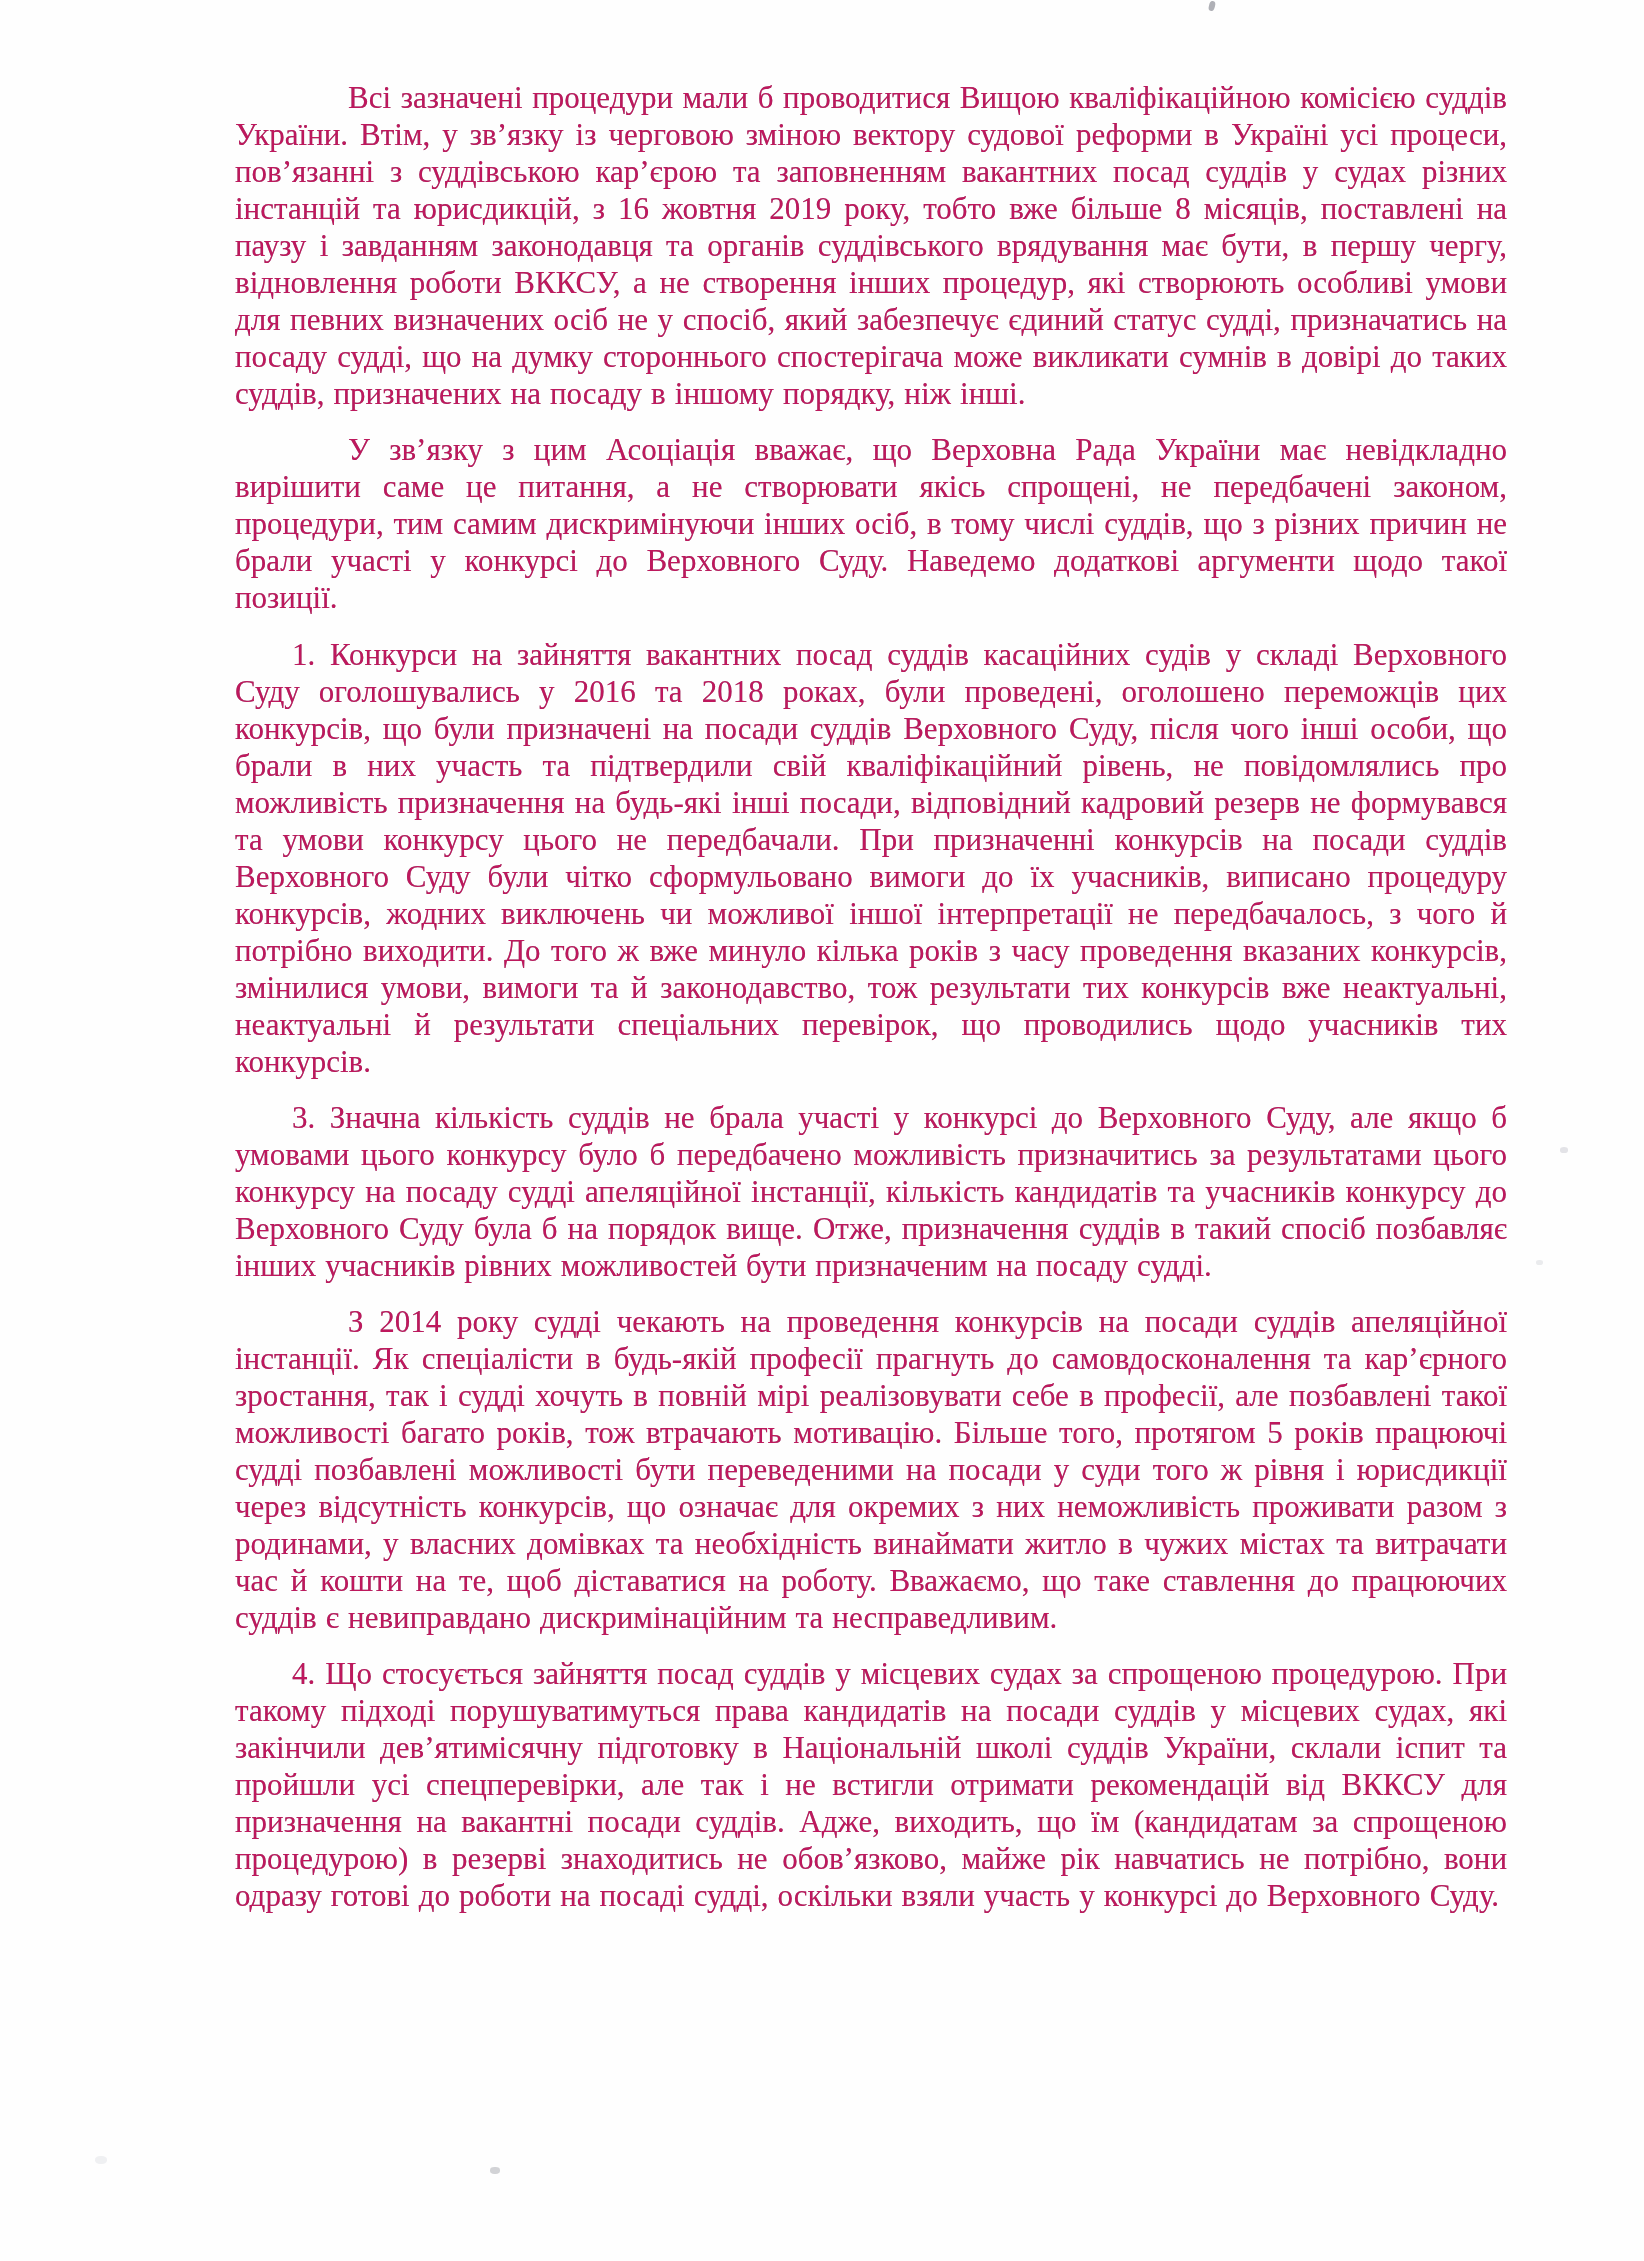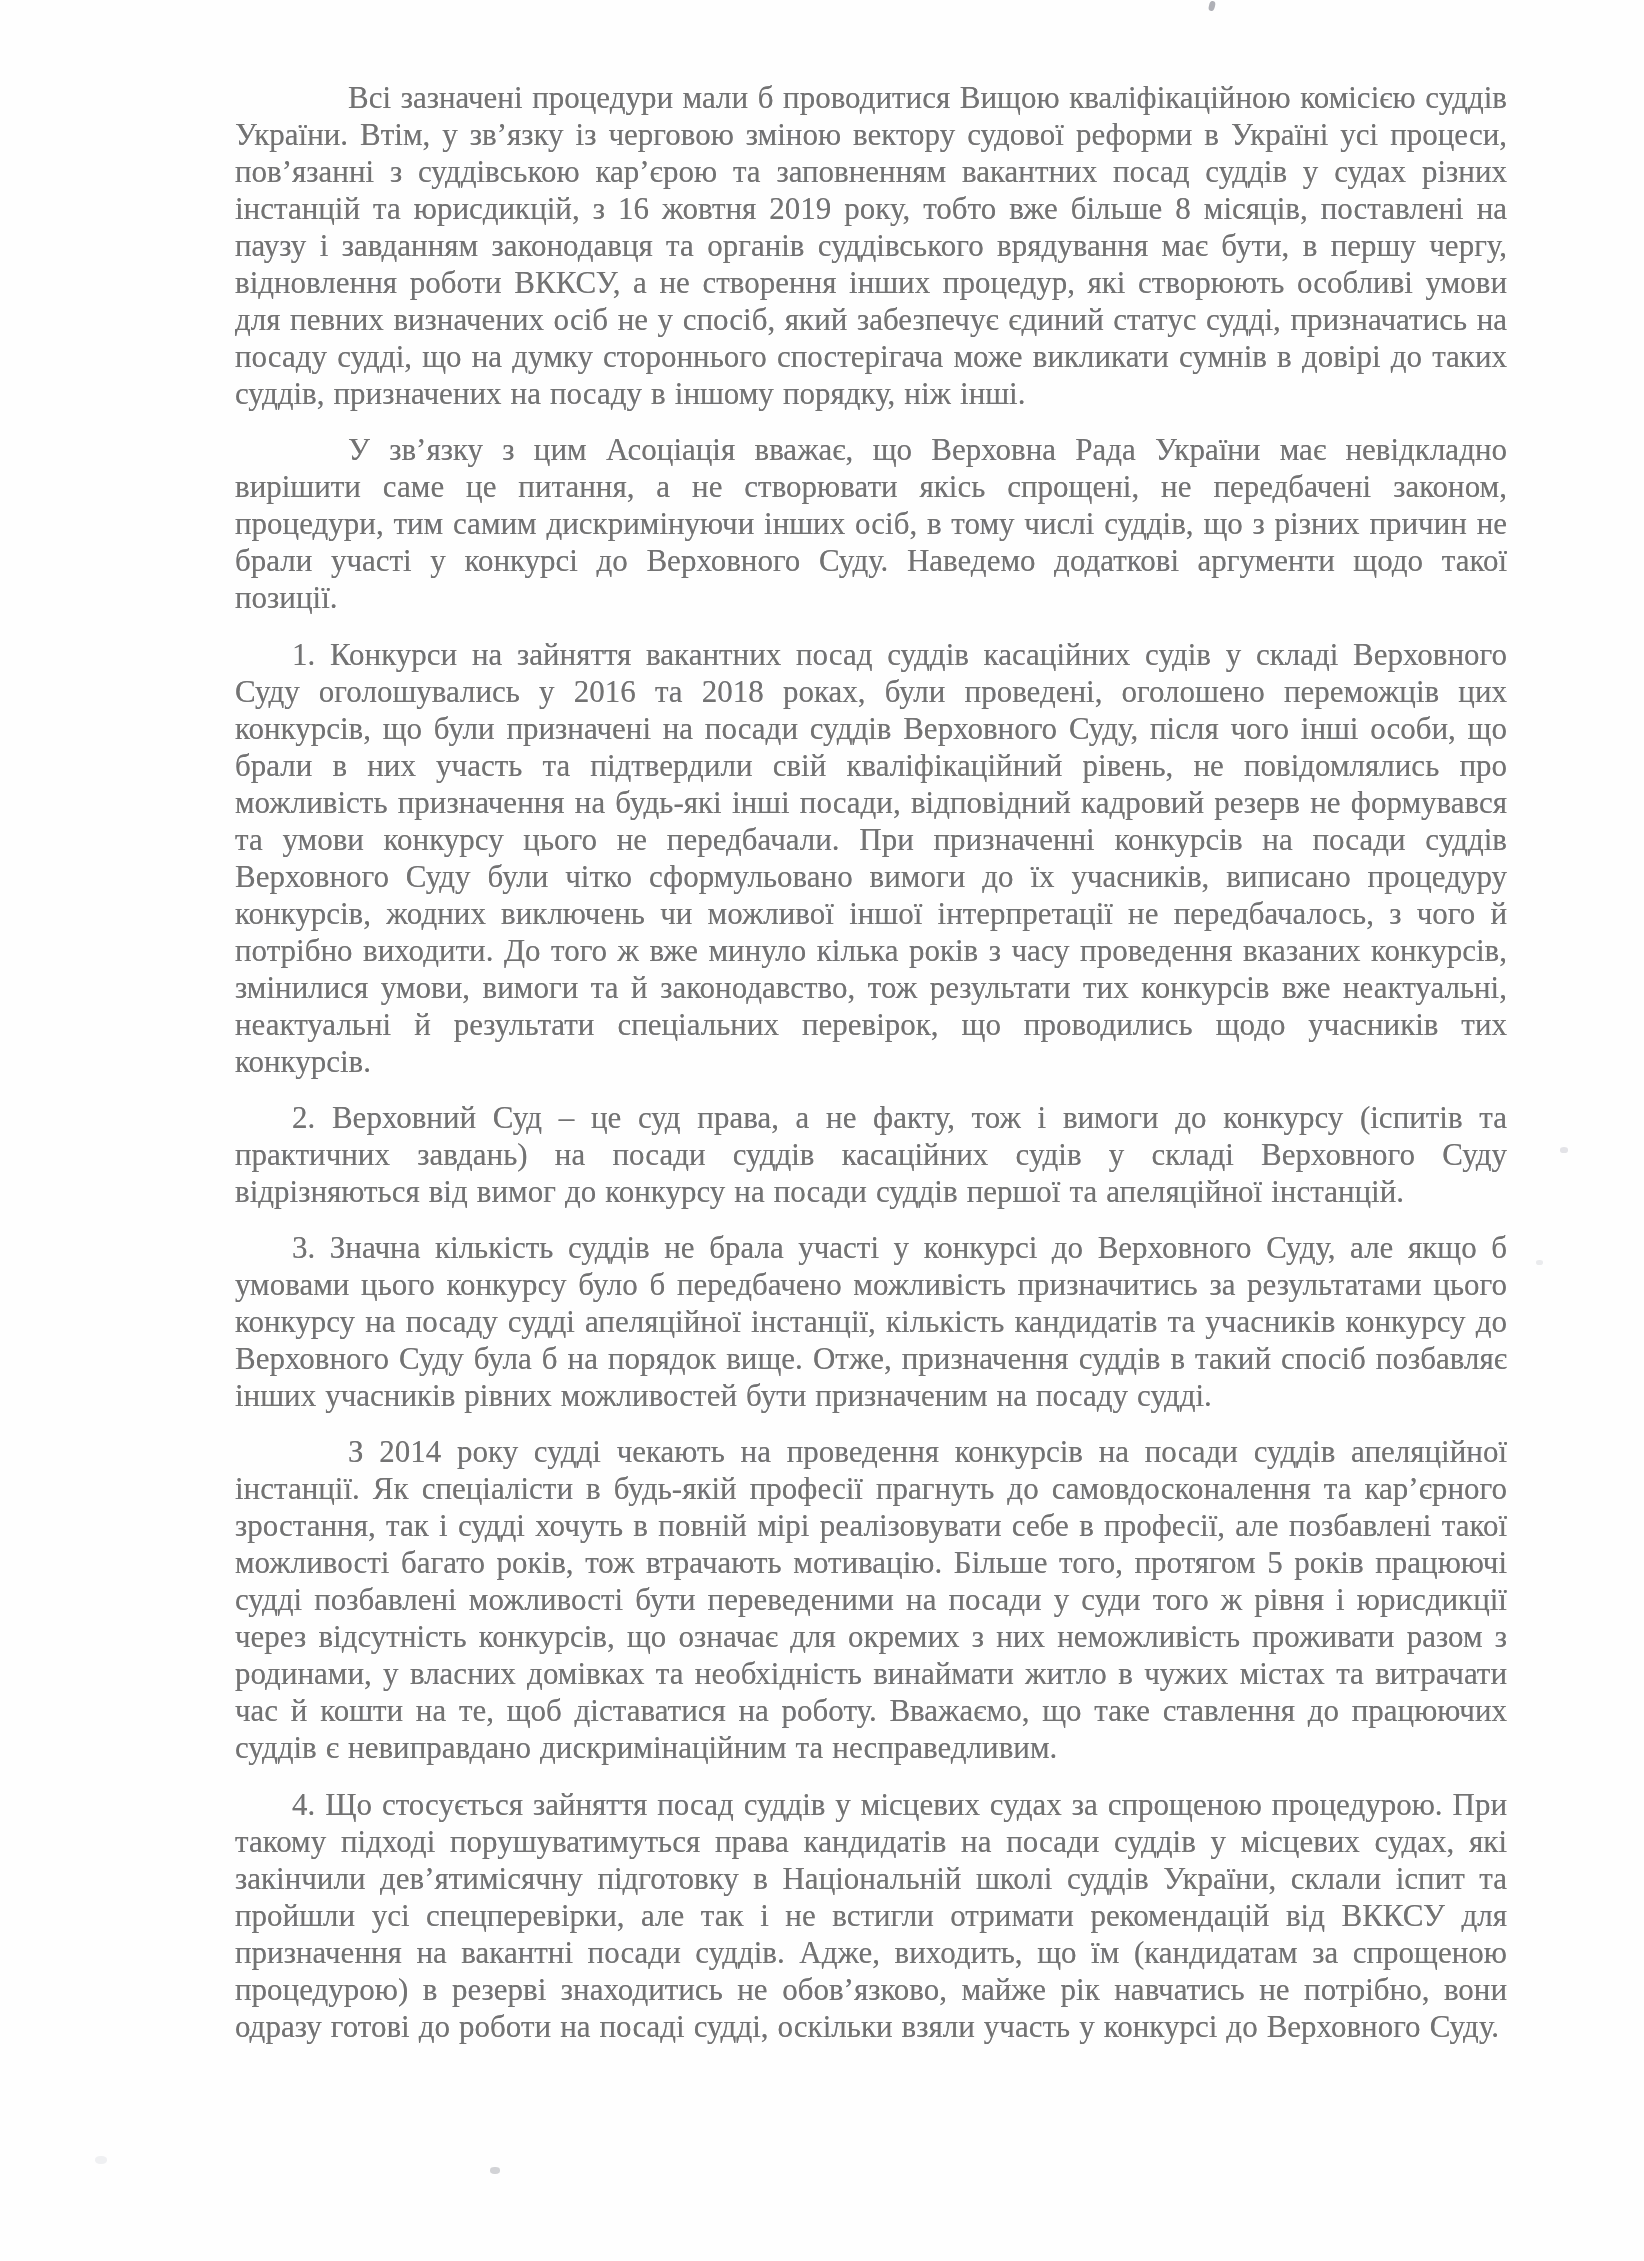--- a/index.html
+++ b/index.html
@@ -13,21 +13,21 @@
     height: 2261px;
     background: #fefefe;
     overflow: hidden;
     font-family: "Liberation Serif", "DejaVu Serif", serif;
   }
   .text-block {
     position: absolute;
     left: 235px;
     top: 79px;
     width: 1272px;
-    color: #737373;
+    color: #be185d;
     font-size: 31px;
     line-height: 37px;
     text-align: justify;
     word-spacing: 1.3px;
     text-shadow: 0 0 0.6px rgba(62, 62, 72, 0.5);
   }
   p.para {
     margin: 0 0 19.3px 0;
     padding: 0;
   }
@@ -43,21 +43,20 @@
   .speck-5 { left: 95px;  top: 2156px; width: 11.6px; height: 7.7px; background: rgba(205,207,214,0.30); }
 </style>
 </head>
 <body>
 
 <div class="page">
   <div class="text-block">
     <p class="para indent-normal">Всі зазначені процедури мали б проводитися Вищою кваліфікаційною комісією суддів України. Втім, у зв’язку із черговою зміною вектору судової реформи в Україні усі процеси, пов’язанні з суддівською кар’єрою та заповненням вакантних посад суддів у судах різних інстанцій та юрисдикцій, з 16 жовтня 2019 року, тобто вже більше 8 місяців, поставлені на паузу і завданням законодавця та органів суддівського врядування має бути, в першу чергу, відновлення роботи ВККСУ, а не створення інших процедур, які створюють особливі умови для певних визначених осіб не у спосіб, який забезпечує єдиний статус судді, призначатись на посаду судді, що на думку стороннього спостерігача може викликати сумнів в довірі до таких суддів, призначених на посаду в іншому порядку, ніж інші.</p>
     <p class="para indent-normal">У зв’язку з цим Асоціація вважає, що Верховна Рада України має невідкладно вирішити саме це питання, а не створювати якісь спрощені, не передбачені законом, процедури, тим самим дискримінуючи інших осіб, в тому числі суддів, що з різних причин не брали участі у конкурсі до Верховного Суду. Наведемо додаткові аргументи щодо такої позиції.</p>
     <p class="para indent-numbered">1. Конкурси на зайняття вакантних посад суддів касаційних судів у складі Верховного Суду оголошувались у 2016 та 2018 роках, були проведені, оголошено переможців цих конкурсів, що були призначені на посади суддів Верховного Суду, після чого інші особи, що брали в них участь та підтвердили свій кваліфікаційний рівень, не повідомлялись про можливість призначення на будь-які інші посади, відповідний кадровий резерв не формувався та умови конкурсу цього не передбачали. При призначенні конкурсів на посади суддів Верховного Суду були чітко сформульовано вимоги до їх учасників, виписано процедуру конкурсів, жодних виключень чи можливої іншої інтерпретації не передбачалось, з чого й потрібно виходити. До того ж вже минуло кілька років з часу проведення вказаних конкурсів, змінилися умови, вимоги та й законодавство, тож результати тих конкурсів вже неактуальні, неактуальні й результати спеціальних перевірок, що проводились щодо учасників тих конкурсів.</p>
-    <p class="para indent-numbered">2. Верховний Суд – це суд права, а не факту, тож і вимоги до конкурсу (іспитів та практичних завдань) на посади суддів касаційних судів у складі Верховного Суду відрізняються від вимог до конкурсу на посади суддів першої та апеляційної інстанцій.</p>
     <p class="para indent-numbered">3. Значна кількість суддів не брала участі у конкурсі до Верховного Суду, але якщо б умовами цього конкурсу було б передбачено можливість призначитись за результатами цього конкурсу на посаду судді апеляційної інстанції, кількість кандидатів та учасників конкурсу до Верховного Суду була б на порядок вище. Отже, призначення суддів в такий спосіб позбавляє інших учасників рівних можливостей бути призначеним на посаду судді.</p>
     <p class="para indent-normal">З 2014 року судді чекають на проведення конкурсів на посади суддів апеляційної інстанції. Як спеціалісти в будь-якій професії прагнуть до самовдосконалення та кар’єрного зростання, так і судді хочуть в повній мірі реалізовувати себе в професії, але позбавлені такої можливості багато років, тож втрачають мотивацію. Більше того, протягом 5 років працюючі судді позбавлені можливості бути переведеними на посади у суди того ж рівня і юрисдикції через відсутність конкурсів, що означає для окремих з них неможливість проживати разом з родинами, у власних домівках та необхідність винаймати житло в чужих містах та витрачати час й кошти на те, щоб діставатися на роботу. Вважаємо, що таке ставлення до працюючих суддів є невиправдано дискримінаційним та несправедливим.</p>
     <p class="para indent-numbered">4. Що стосується зайняття посад суддів у місцевих судах за спрощеною процедурою. При такому підході порушуватимуться права кандидатів на посади суддів у місцевих судах, які закінчили дев’ятимісячну підготовку в Національній школі суддів України, склали іспит та пройшли усі спецперевірки, але так і не встигли отримати рекомендацій від ВККСУ для призначення на вакантні посади суддів. Адже, виходить, що їм (кандидатам за спрощеною процедурою) в резерві знаходитись не обов’язково, майже рік навчатись не потрібно, вони одразу готові до роботи на посаді судді, оскільки взяли участь у конкурсі до Верховного Суду.</p>
   </div>
 
   <span class="speck speck-1"></span>
   <span class="speck speck-2"></span>
   <span class="speck speck-3"></span>
   <span class="speck speck-4"></span>
   <span class="speck speck-5"></span>

